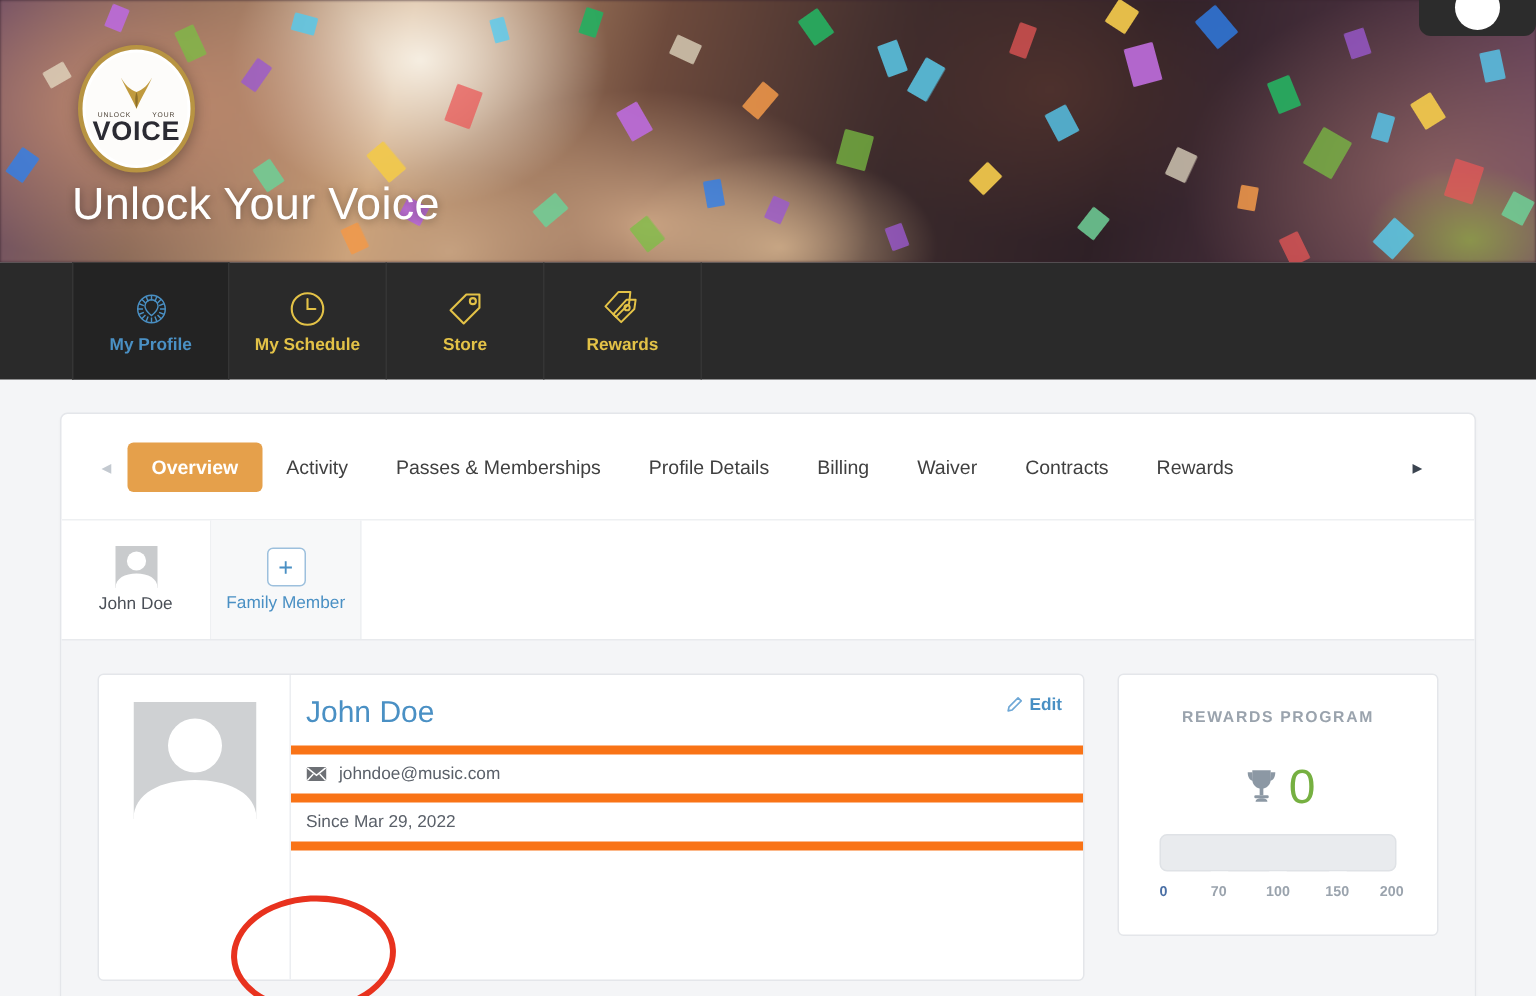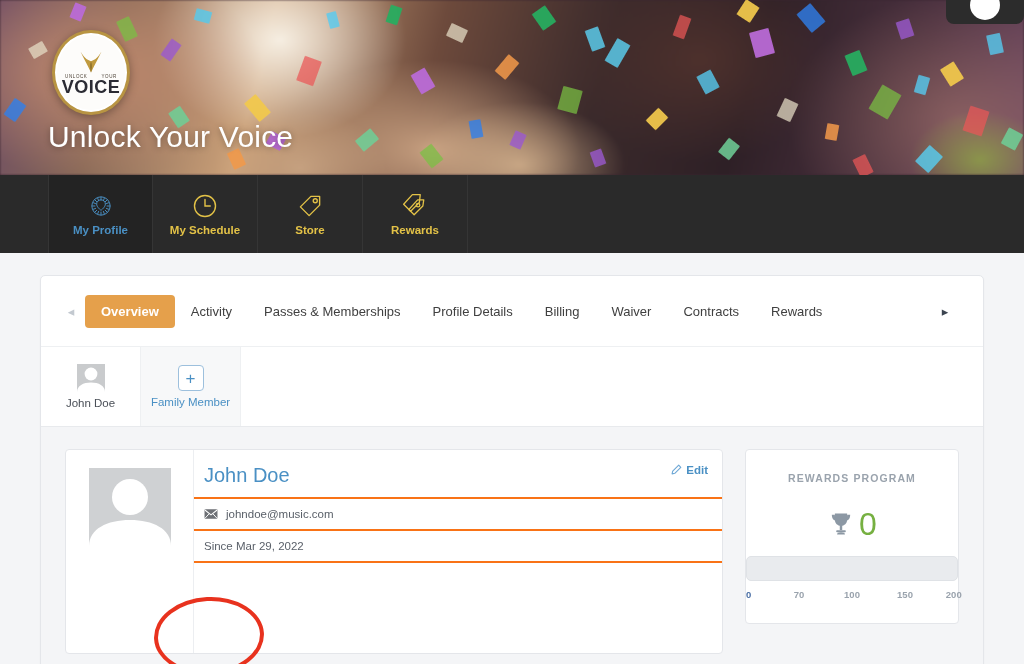--- a/index.html
+++ b/index.html
@@ -242,38 +242,38 @@
   }
   .edit-link {
     margin-left: auto;
     font-size: 11.5px;
     font-weight: 700;
     color: #4a90c4;
     display: flex; align-items: center; gap: 4px;
     cursor: pointer;
   }
   .info-row {
-    border-top: 2px solid #f97316;
+    border-top: 6px solid #f97316;
     height: 32px;
     display: flex; align-items: center;
     gap: 8px;
     padding-left: 10px;
     font-size: 11.5px;
     color: #5a6069;
   }
   .info-row.blank { flex: 1; }
   .row-icon { width: 14px; height: 14px; display:block; flex:none; }
 
   
   .rewards-card {
     width: 214px;
     background: #ffffff;
     border: 1px solid #e4e6ea;
     border-radius: 4px;
-    padding: 22px 0 0;
+    padding: 22px 27px 0;
     align-self: flex-start;
     height: 175px;
   }
   .rewards-title {
     text-align: center;
     font-size: 10.5px;
     letter-spacing: 1.1px;
     color: #9aa3ad;
     font-weight: 700;
   }

